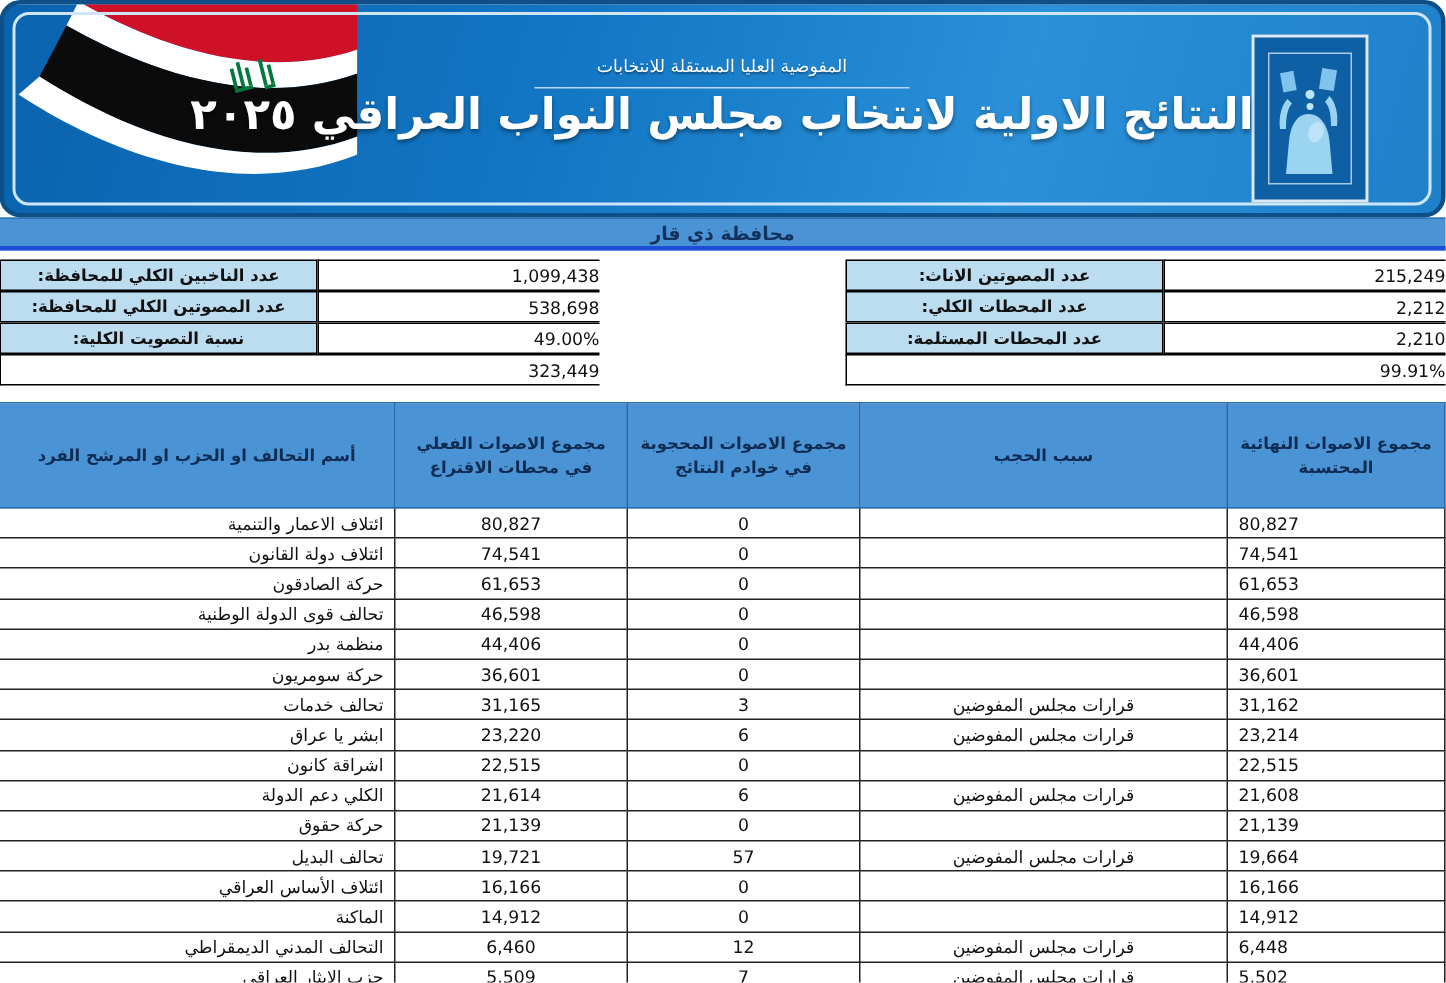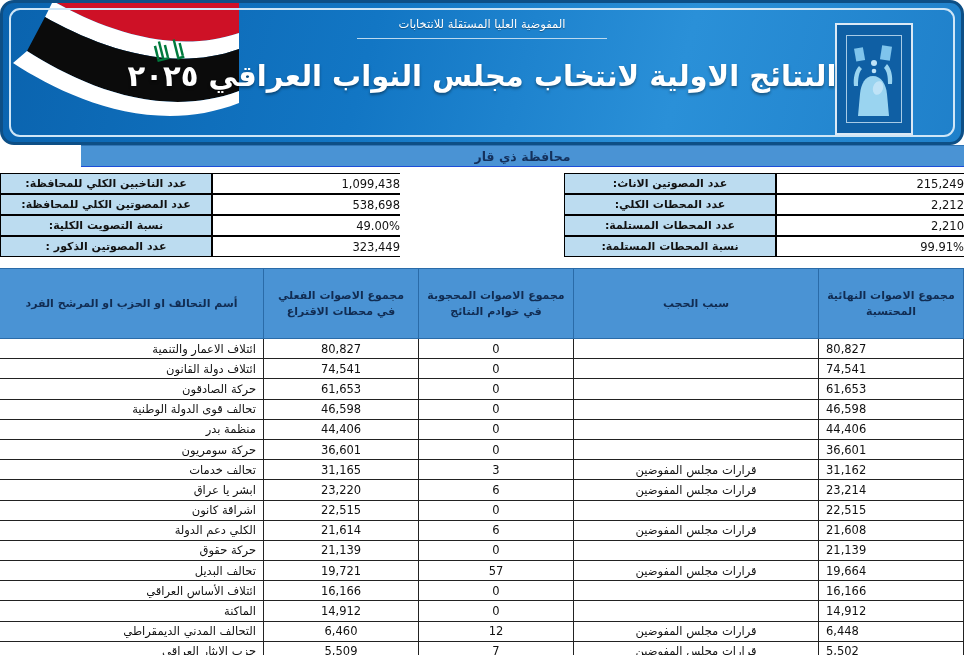--- a/index.html
+++ b/index.html
@@ -43,20 +43,21 @@
   }
   .hdr-text {
     position:absolute; top:14px; left:0; right:0;
     text-align:center;
     color:#ffffff;
   }
   .hdr-line1 {
     font-size:11.5px; letter-spacing:0.2px;
     text-shadow:0 1px 1px rgba(0,0,0,.35);
     white-space:nowrap;
+    margin-top:20px;
   }
   .hdr-line2 {
     font-size:11px; margin-top:4px;
     text-shadow:0 1px 1px rgba(0,0,0,.35);
     white-space:nowrap;
   }
   .hdr-rule {
     width:250px; height:1px; background:#bcd9ef;
     margin:7px auto 0;
   }
@@ -65,24 +66,24 @@
     text-align:center;
     color:#ffffff;
     font-size:29px;
     font-weight:bold;
     text-shadow:0 2px 3px rgba(0,0,0,.4);
     white-space:nowrap;
   }
 
   
   .gov-bar {
-    width:883px; height:22px;
+    width:964px; height:22px;
     background:#4a93d4;
     border-top:1px solid #2f74b4;
-    border-bottom:1px solid #1d4ed8;
+    border-bottom:3px solid #1d4ed8;
     display:flex; align-items:center; justify-content:center;
     color:#14315c;
     font-size:12.5px; font-weight:bold;
     letter-spacing:.4px;
   }
 
   
   .summary {
     display:flex;
     flex-direction:row;
@@ -209,42 +210,40 @@
       <div class="sum-row">
         <div class="sum-value">2,212</div>
         <div class="sum-label">عدد المحطات الكلي:</div>
       </div>
       <div class="sum-row">
         <div class="sum-value">2,210</div>
         <div class="sum-label">عدد المحطات المستلمة:</div>
       </div>
       <div class="sum-row">
         <div class="sum-value">99.91%</div>
-        <div class="sum-label">نسبة المحطات المستلمة:</div>
       </div>
     </div>
 
     <div class="sum-gap"></div>
 
     <div class="sum-block">
       <div class="sum-row">
         <div class="sum-value">1,099,438</div>
         <div class="sum-label">عدد الناخبين الكلي للمحافظة:</div>
       </div>
       <div class="sum-row">
         <div class="sum-value">538,698</div>
         <div class="sum-label">عدد المصوتين الكلي للمحافظة:</div>
       </div>
       <div class="sum-row">
         <div class="sum-value">49.00%</div>
         <div class="sum-label">نسبة التصويت الكلية:</div>
       </div>
       <div class="sum-row">
         <div class="sum-value">323,449</div>
-        <div class="sum-label">عدد المصوتين الذكور :</div>
       </div>
     </div>
 
   </div>
 
   <div class="tbl-wrap">
     <table class="results">
       <colgroup>
         <col class="c-final">
           <col class="c-reason">

